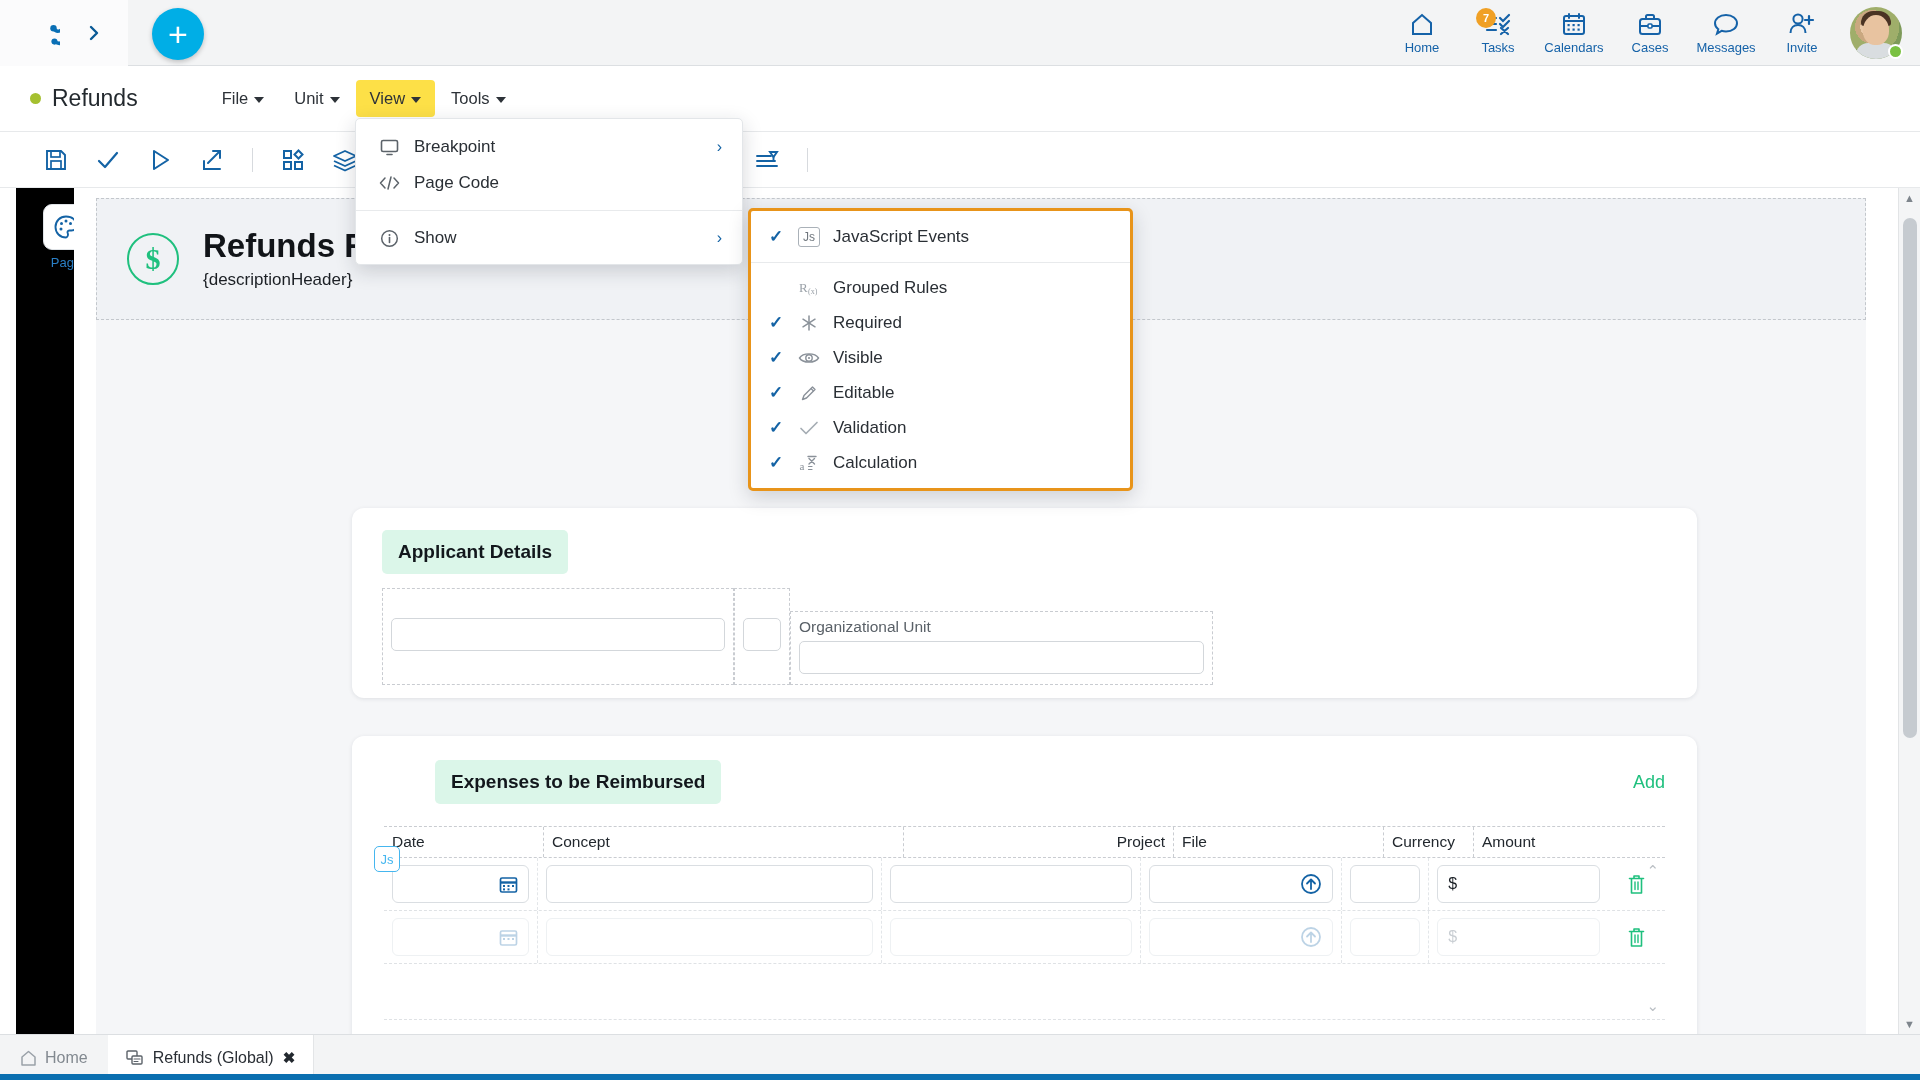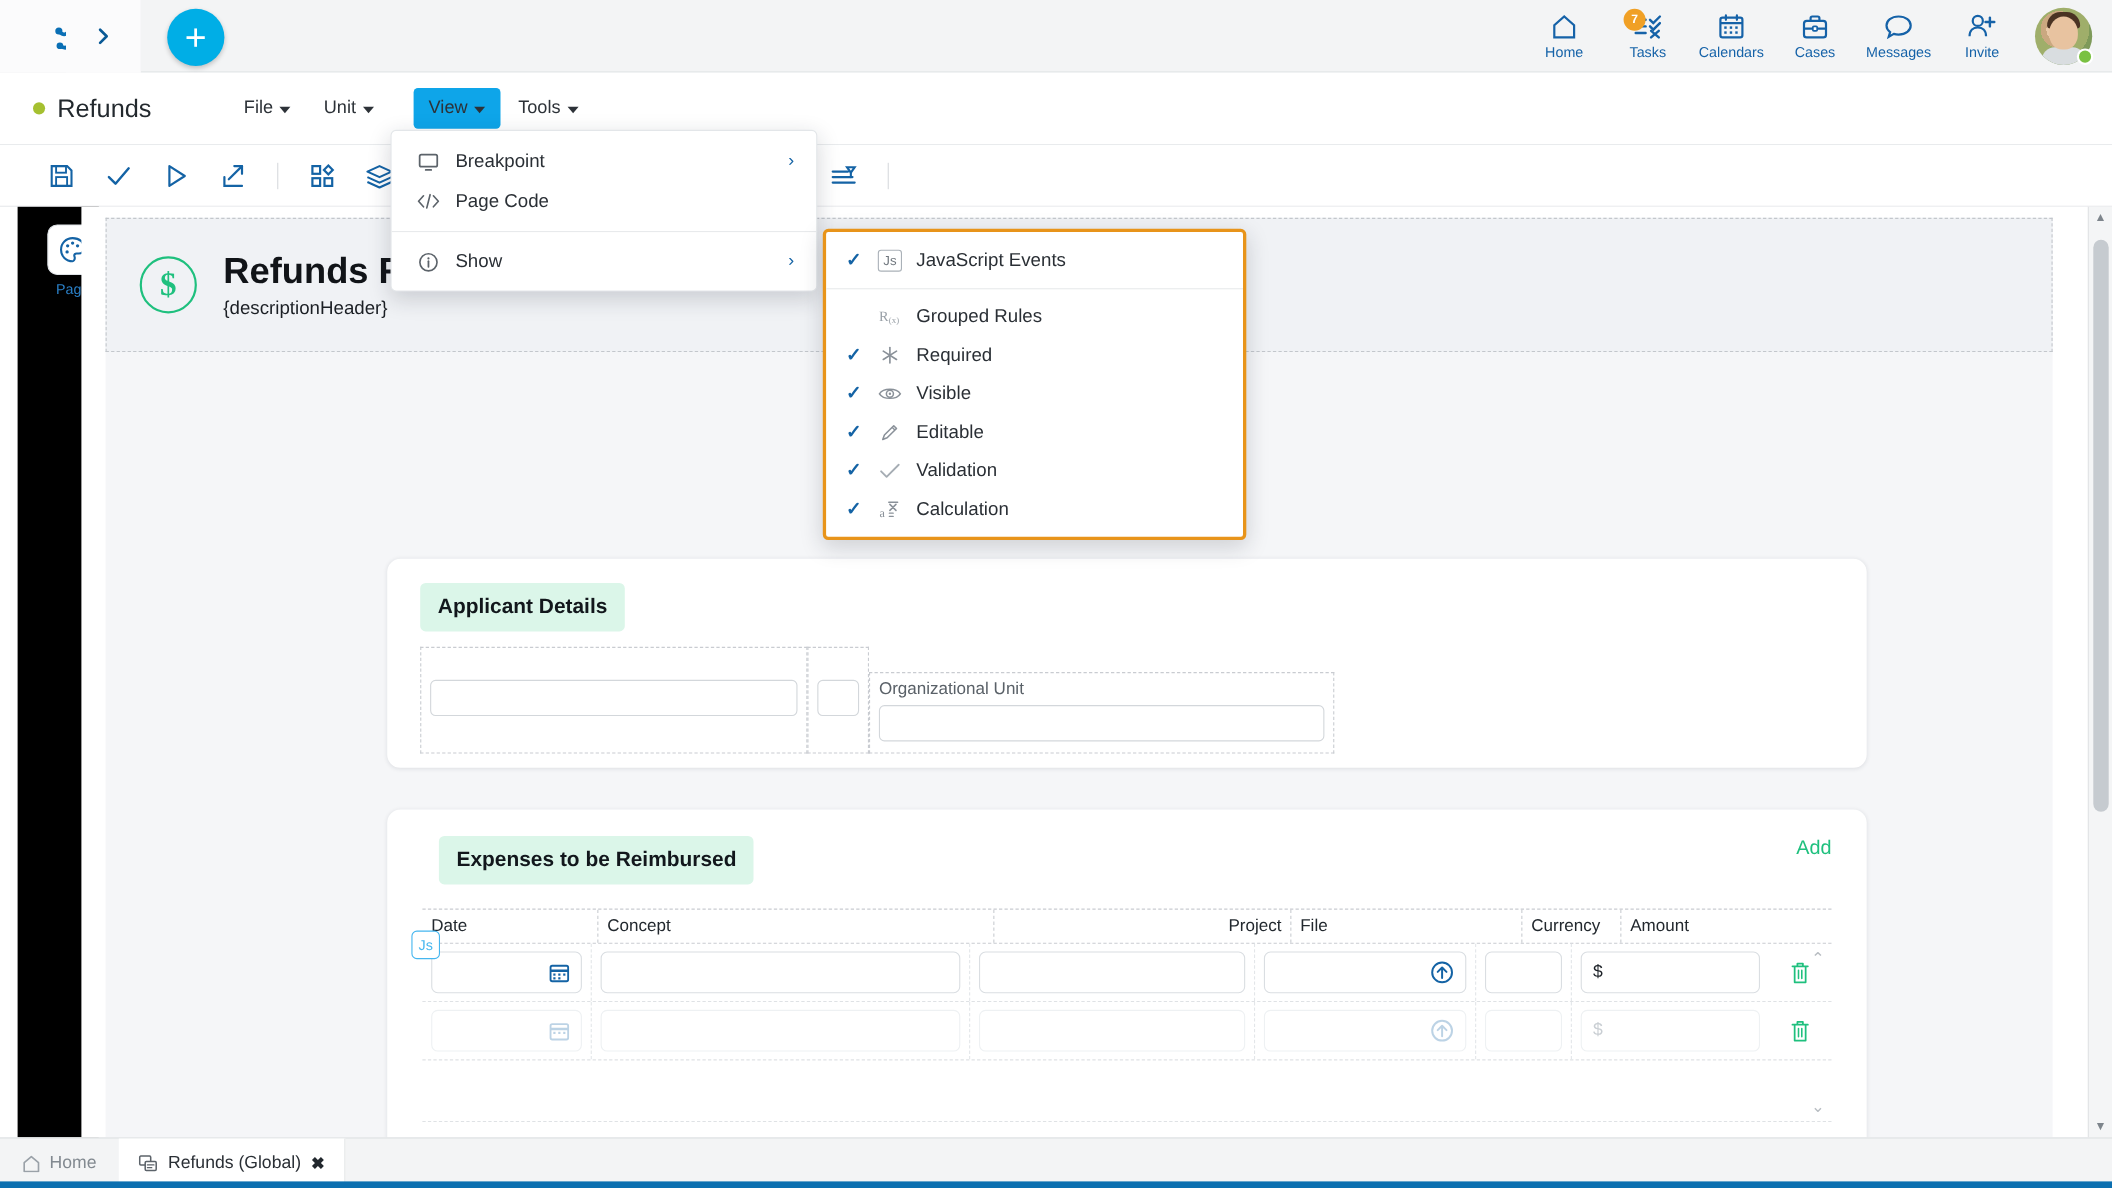--- a/index.html
+++ b/index.html
@@ -90,21 +90,21 @@
   }
   .app-title-wrap { display: flex; align-items: center; gap: 11px; margin-left: 30px; }
   .app-dot { width: 11px; height: 11px; border-radius: 50%; background: #a5c030; }
   .app-title { font-size: 23px; color: #23292e; font-weight: 400; }
   .menubar { display: flex; align-items: center; margin-left: 70px; gap: 2px; }
   .menu-item {
     display: flex; align-items: center; gap: 6px;
     padding: 9px 14px; font-size: 16.5px; color: #2d3238;
     border-radius: 4px; cursor: pointer;
   }
-  .menu-item.active { background: #0ea5e9; margin-left: 20px; }
+  .menu-item.active { background: #fde047; }
   .caret { width: 0; height: 0; border-left: 5px solid transparent; border-right: 5px solid transparent; border-top: 6px solid #2d3238; margin-top: 2px; }
 
   
   .toolbar {
     position: absolute; left: 0; top: 132px; width: 1920px; height: 56px;
     background: #fff; border-bottom: 1px solid #e7e9eb;
     display: flex; align-items: center; padding-left: 30px; gap: 0px;
   }
   .tb-btn {
     width: 52px; height: 40px; display: flex; align-items: center; justify-content: center;
@@ -515,21 +515,21 @@
         <div class="field-input"></div>
       </div>
       <div class="field-wrap" style="width:423px;margin-top:23px;">
         <div class="field-label">Organizational Unit</div>
         <div class="field-input"></div>
       </div>
     </div>
   </div>
 
   <div class="card card2">
-    <div style="display:flex; justify-content:space-between; padding:24px 32px 0 47px;">
+    <div style="display:flex; align-items:center; justify-content:space-between; padding:24px 32px 0 47px;margin-left:36px;">
       <div class="sec-title">Expenses to be Reimbursed</div>
       <div class="add-link">Add</div>
     </div>
 
     <div style="margin:22px 32px 0 32px; position:relative;">
       <div class="tbl-head">
         <div class="th" style="width:160px;">Date</div>
         <div class="th" style="width:360px;">Concept</div>
         <div class="th" style="width:270px;text-align:right;">Project</div>
         <div class="th" style="width:210px;">File</div>

